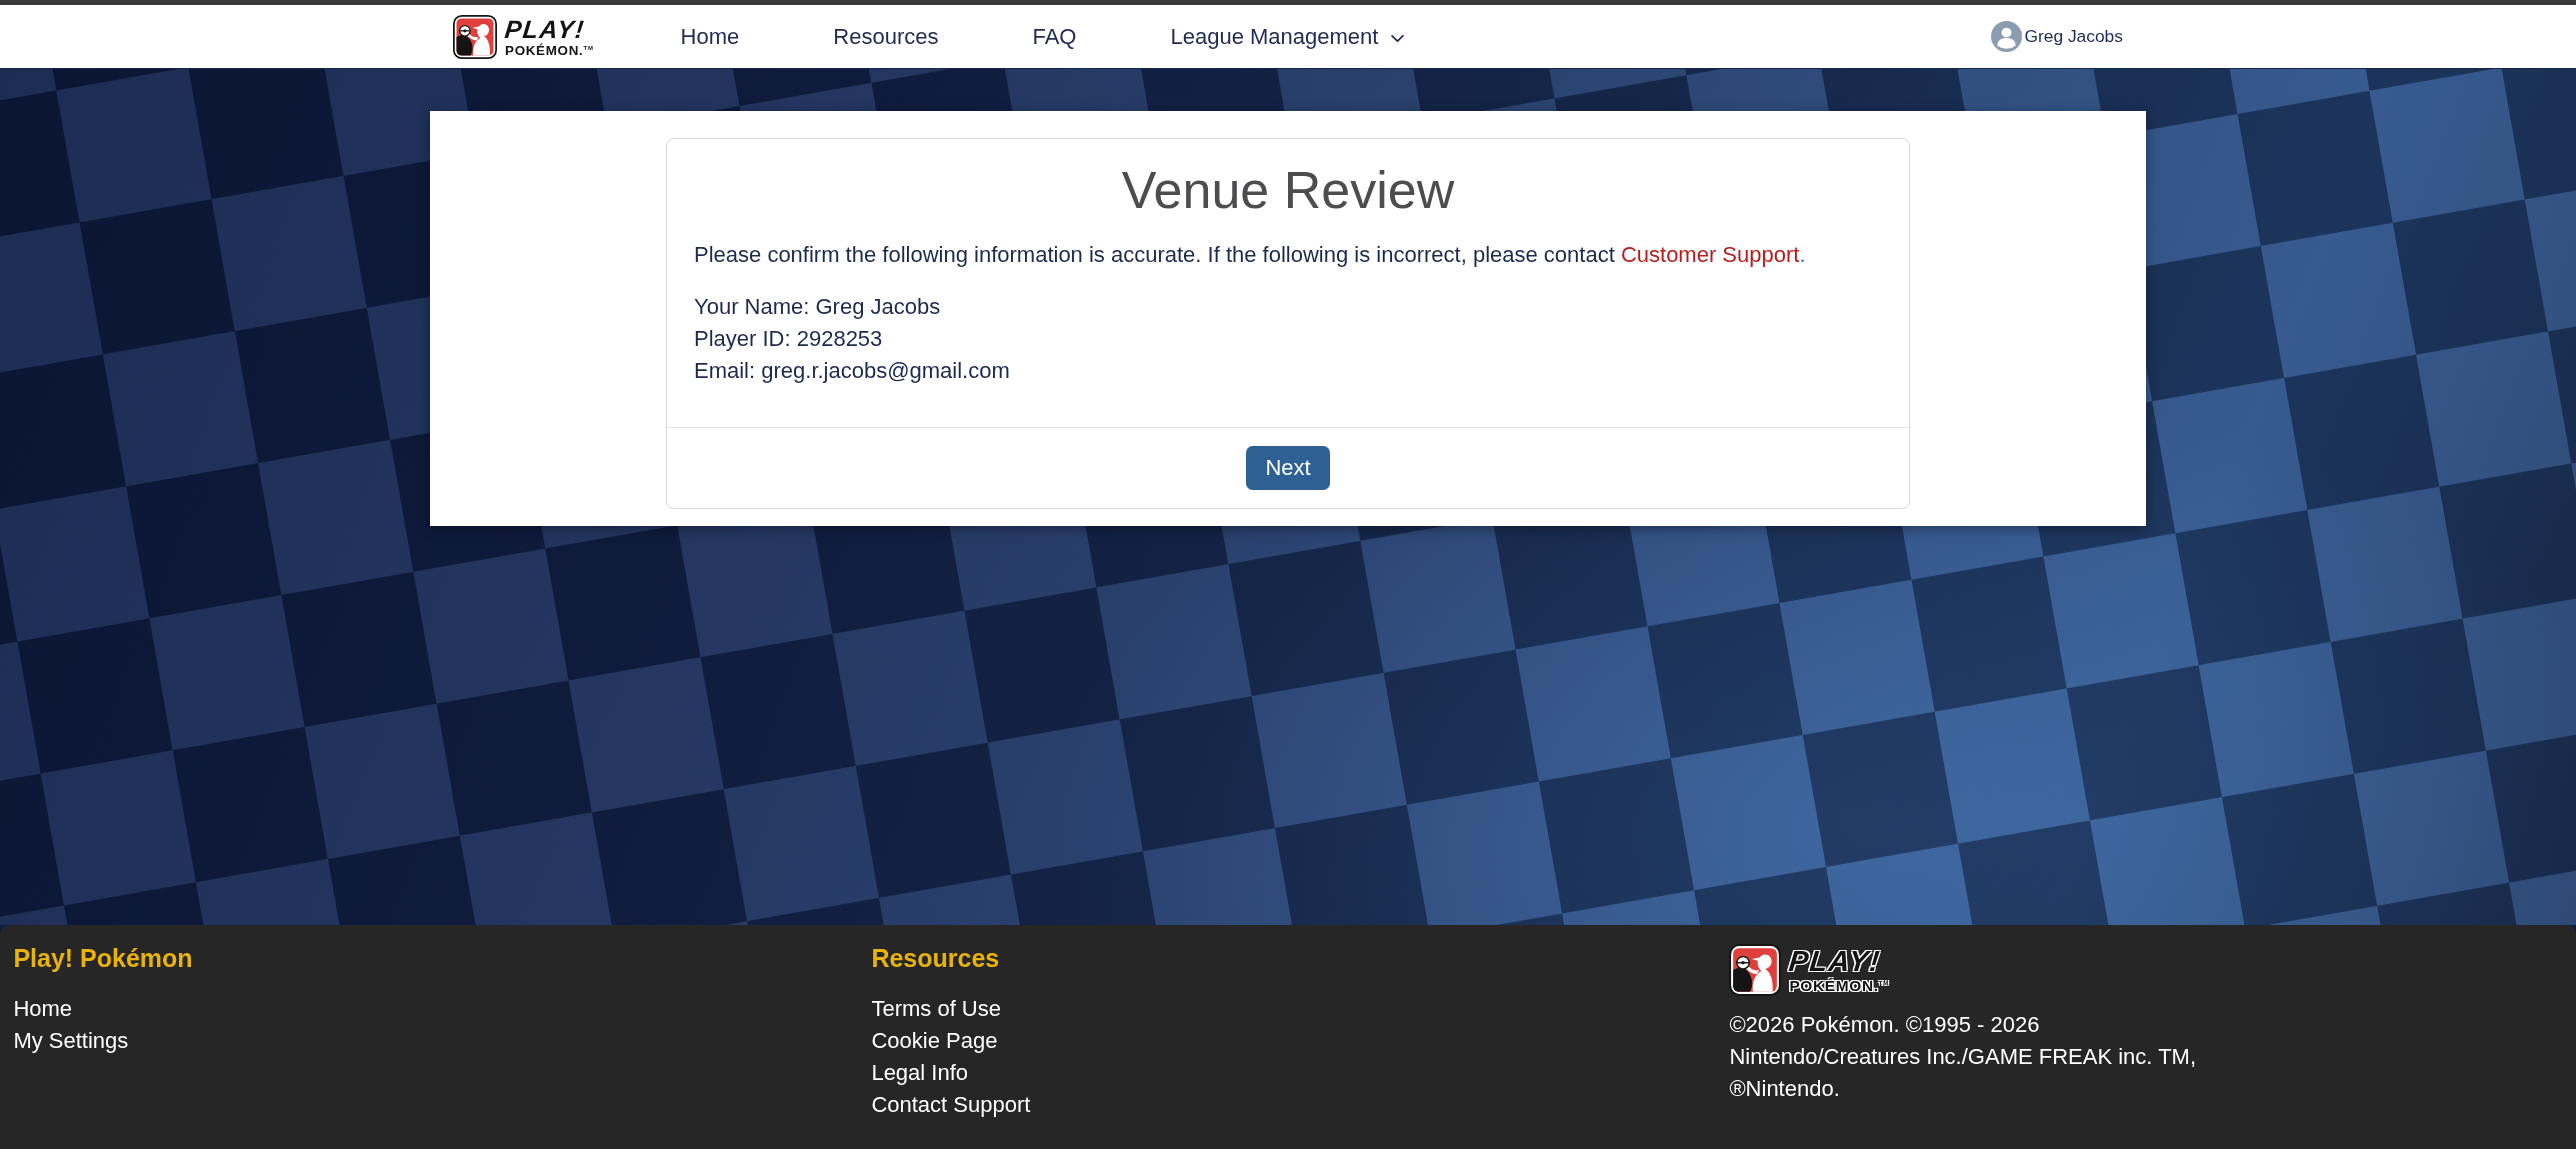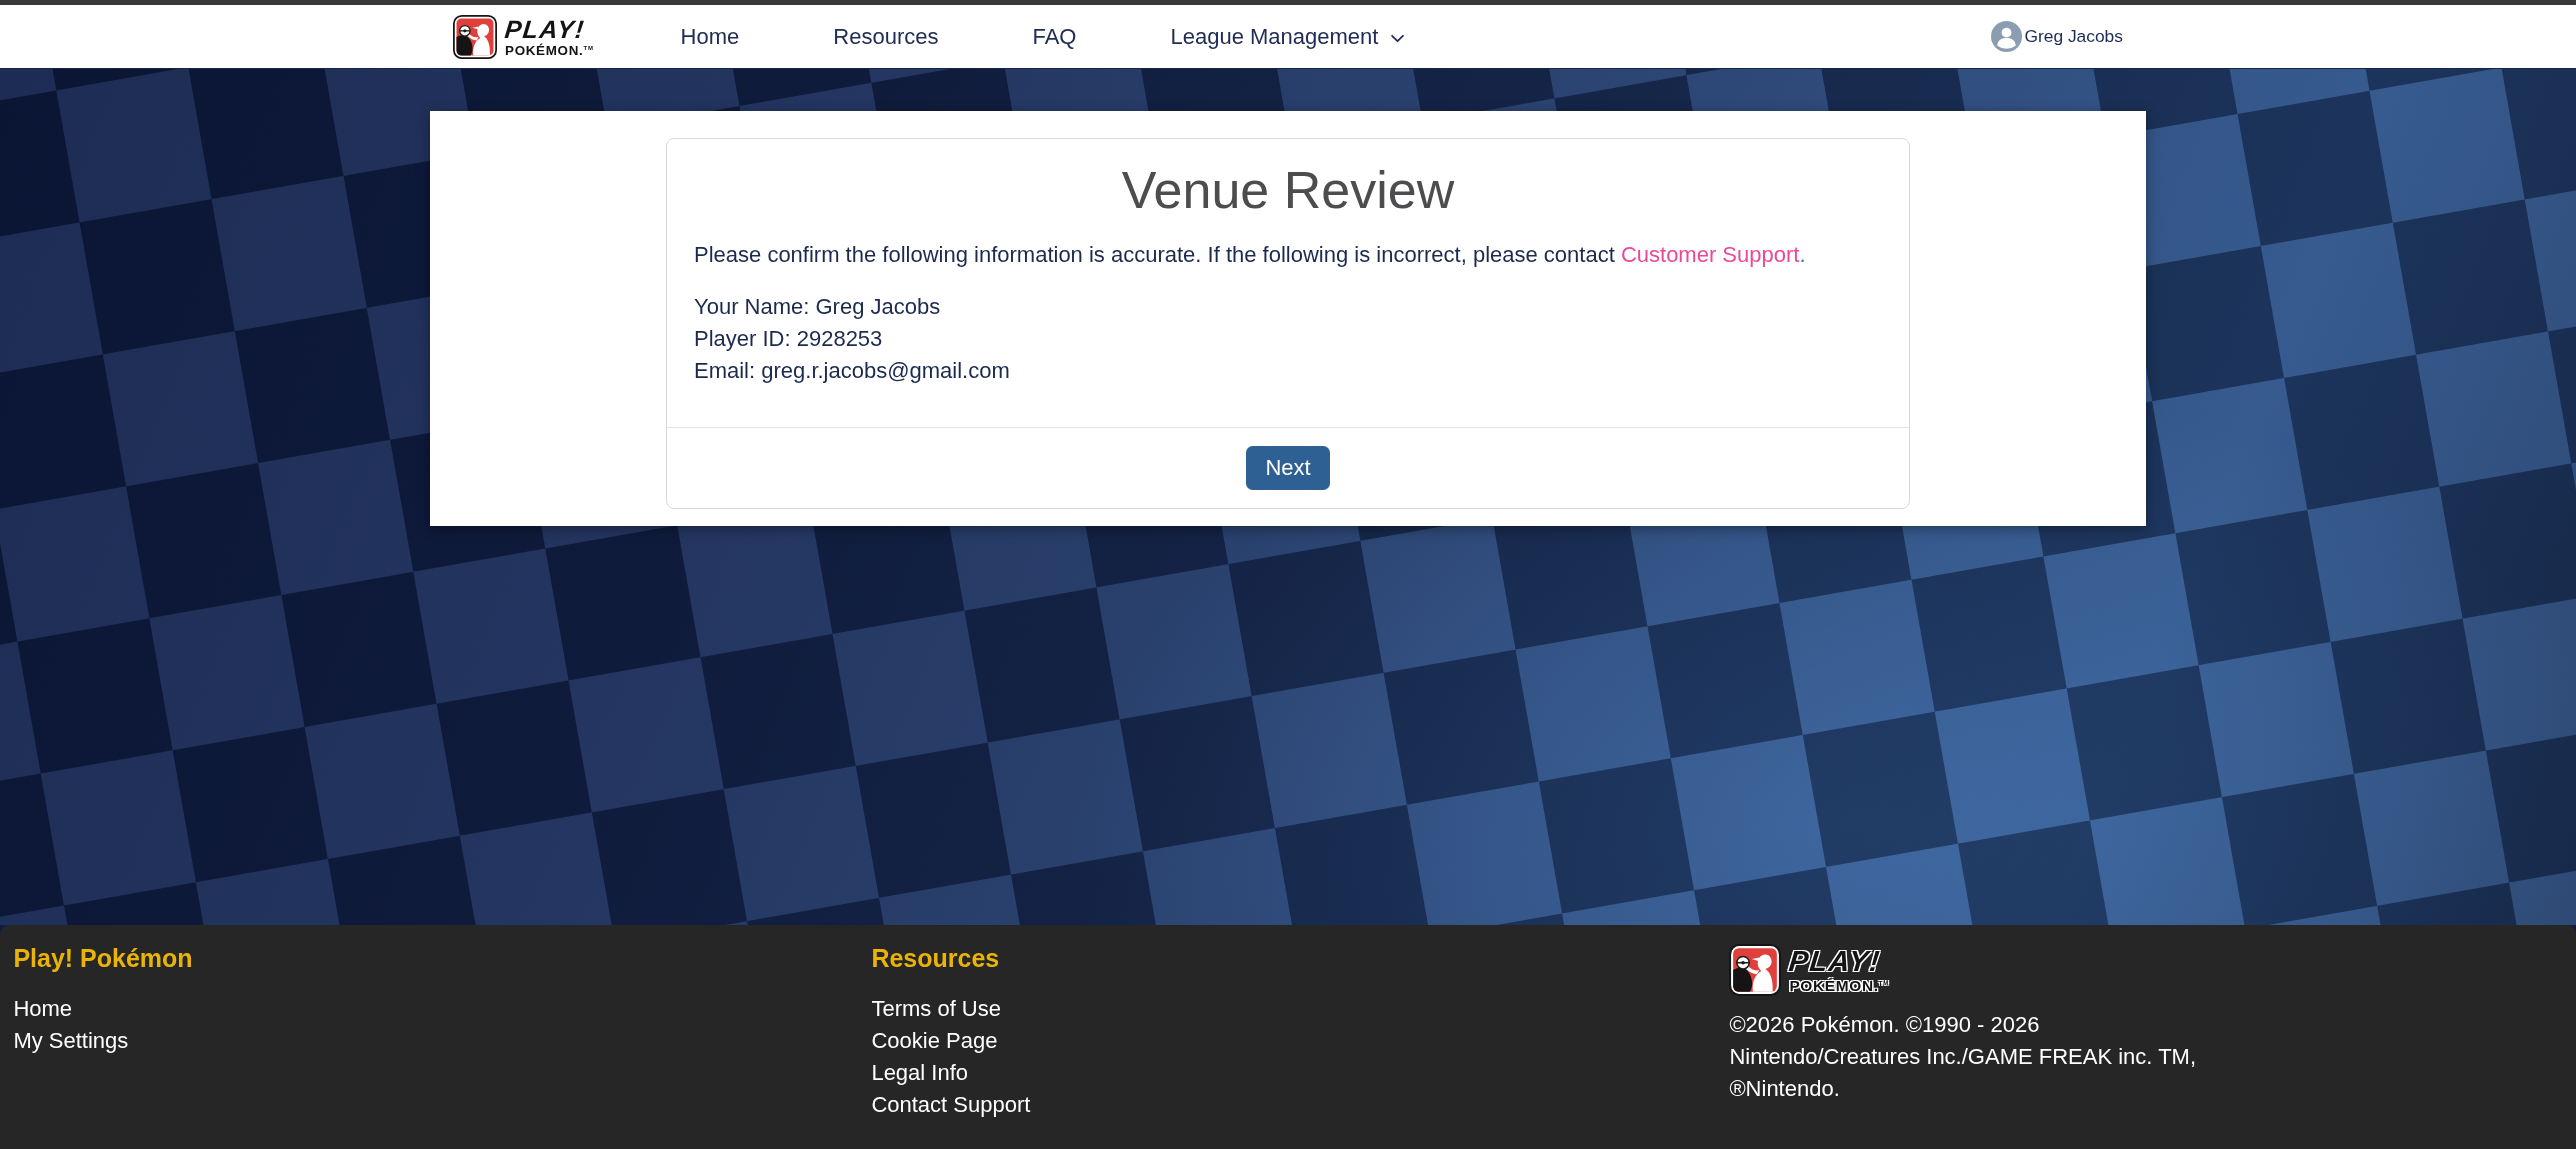--- a/index.html
+++ b/index.html
@@ -64,21 +64,21 @@
   .card {
     width: 1244px; margin: 0 auto; background: #fff;
     border: 1.3px solid #d8d8d8; border-radius: 8px;
   }
   .card-body { padding: 20px 27px 40px; }
   .card-title {
     font-size: 52px; font-weight: 400; color: #4d4d4f;
     text-align: center; line-height: 1.2; margin-bottom: 17px;
   }
   .card-intro { font-size: 22px; color: #1c2a4e; line-height: 1.45; margin-bottom: 20px; }
-  .link { color: #ec4899; text-decoration: none; cursor: pointer; }
+  .link { color: #b91c1c; text-decoration: none; cursor: pointer; }
   .link-color { color: #3573b1; }
   .info-line { font-size: 22px; color: #1c2a4e; line-height: 32px; }
   .card-footer {
     border-top: 1.3px solid #e4e4e4; padding: 18px 25.5px;
     display: flex; justify-content: center;
   }
   .next-button {
     min-width: 80px; height: 44px; padding: 0 19px;
     background: #2e6094; color: #ffffff; font-size: 22px;
     font-family: "Liberation Sans", sans-serif;
@@ -198,20 +198,20 @@
         <circle cx="27" cy="36" r="12" fill="#ffffff" stroke="#1b1b1b" stroke-width="3"></circle>
         <path d="M15.5 36 h23" stroke="#1b1b1b" stroke-width="3"></path>
         <circle cx="27" cy="36" r="3.5" fill="#1b1b1b"></circle>
       </svg>
       <div class="brand-text">
         <span class="brand-play">PLAY!</span>
         <span class="brand-pokemon"><span>POKÉMON.</span><span class="brand-tm">TM</span></span>
       </div>
     </div>
     <div class="copyright">
-      <div class="copyright-line">©2026 Pokémon. ©1990 - 2026</div>
+      <div class="copyright-line">©2026 Pokémon. ©1995 - 2026</div>
       <div class="copyright-line">Nintendo/Creatures Inc./GAME FREAK inc. TM,</div>
       <div class="copyright-line">®Nintendo.</div>
     </div>
   </div>
 
 </footer>
 
 
 </body></html>

